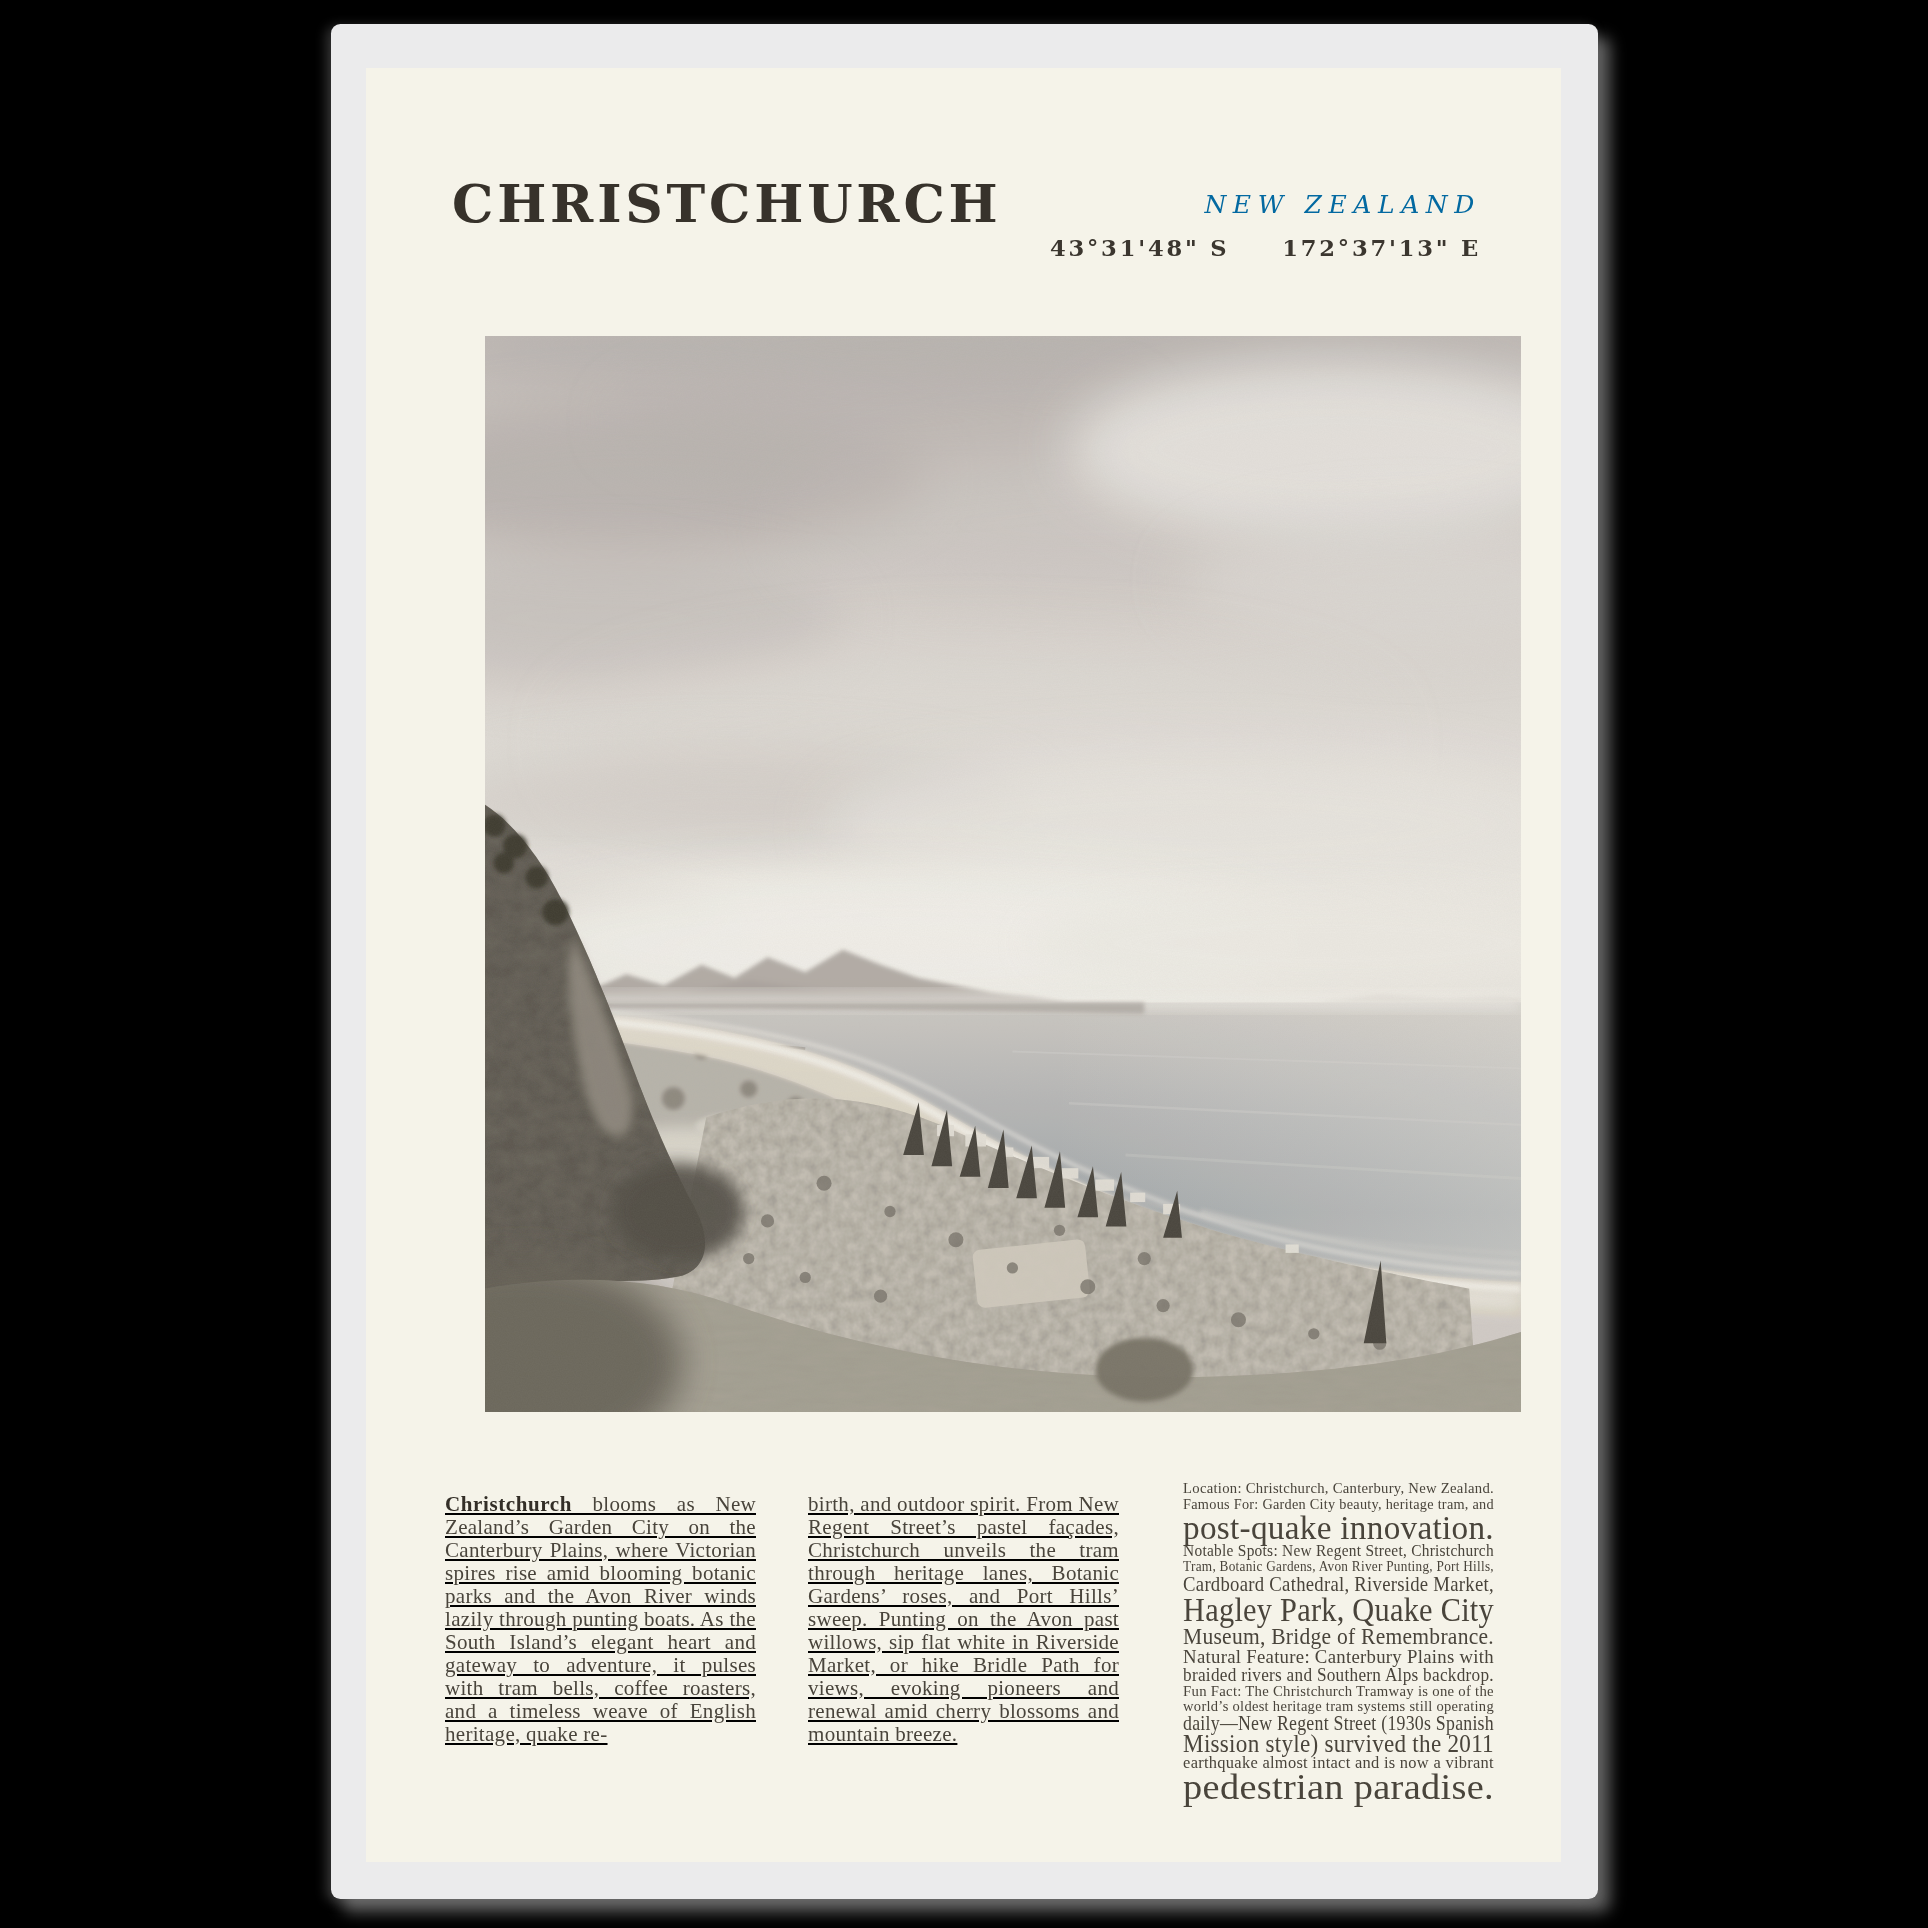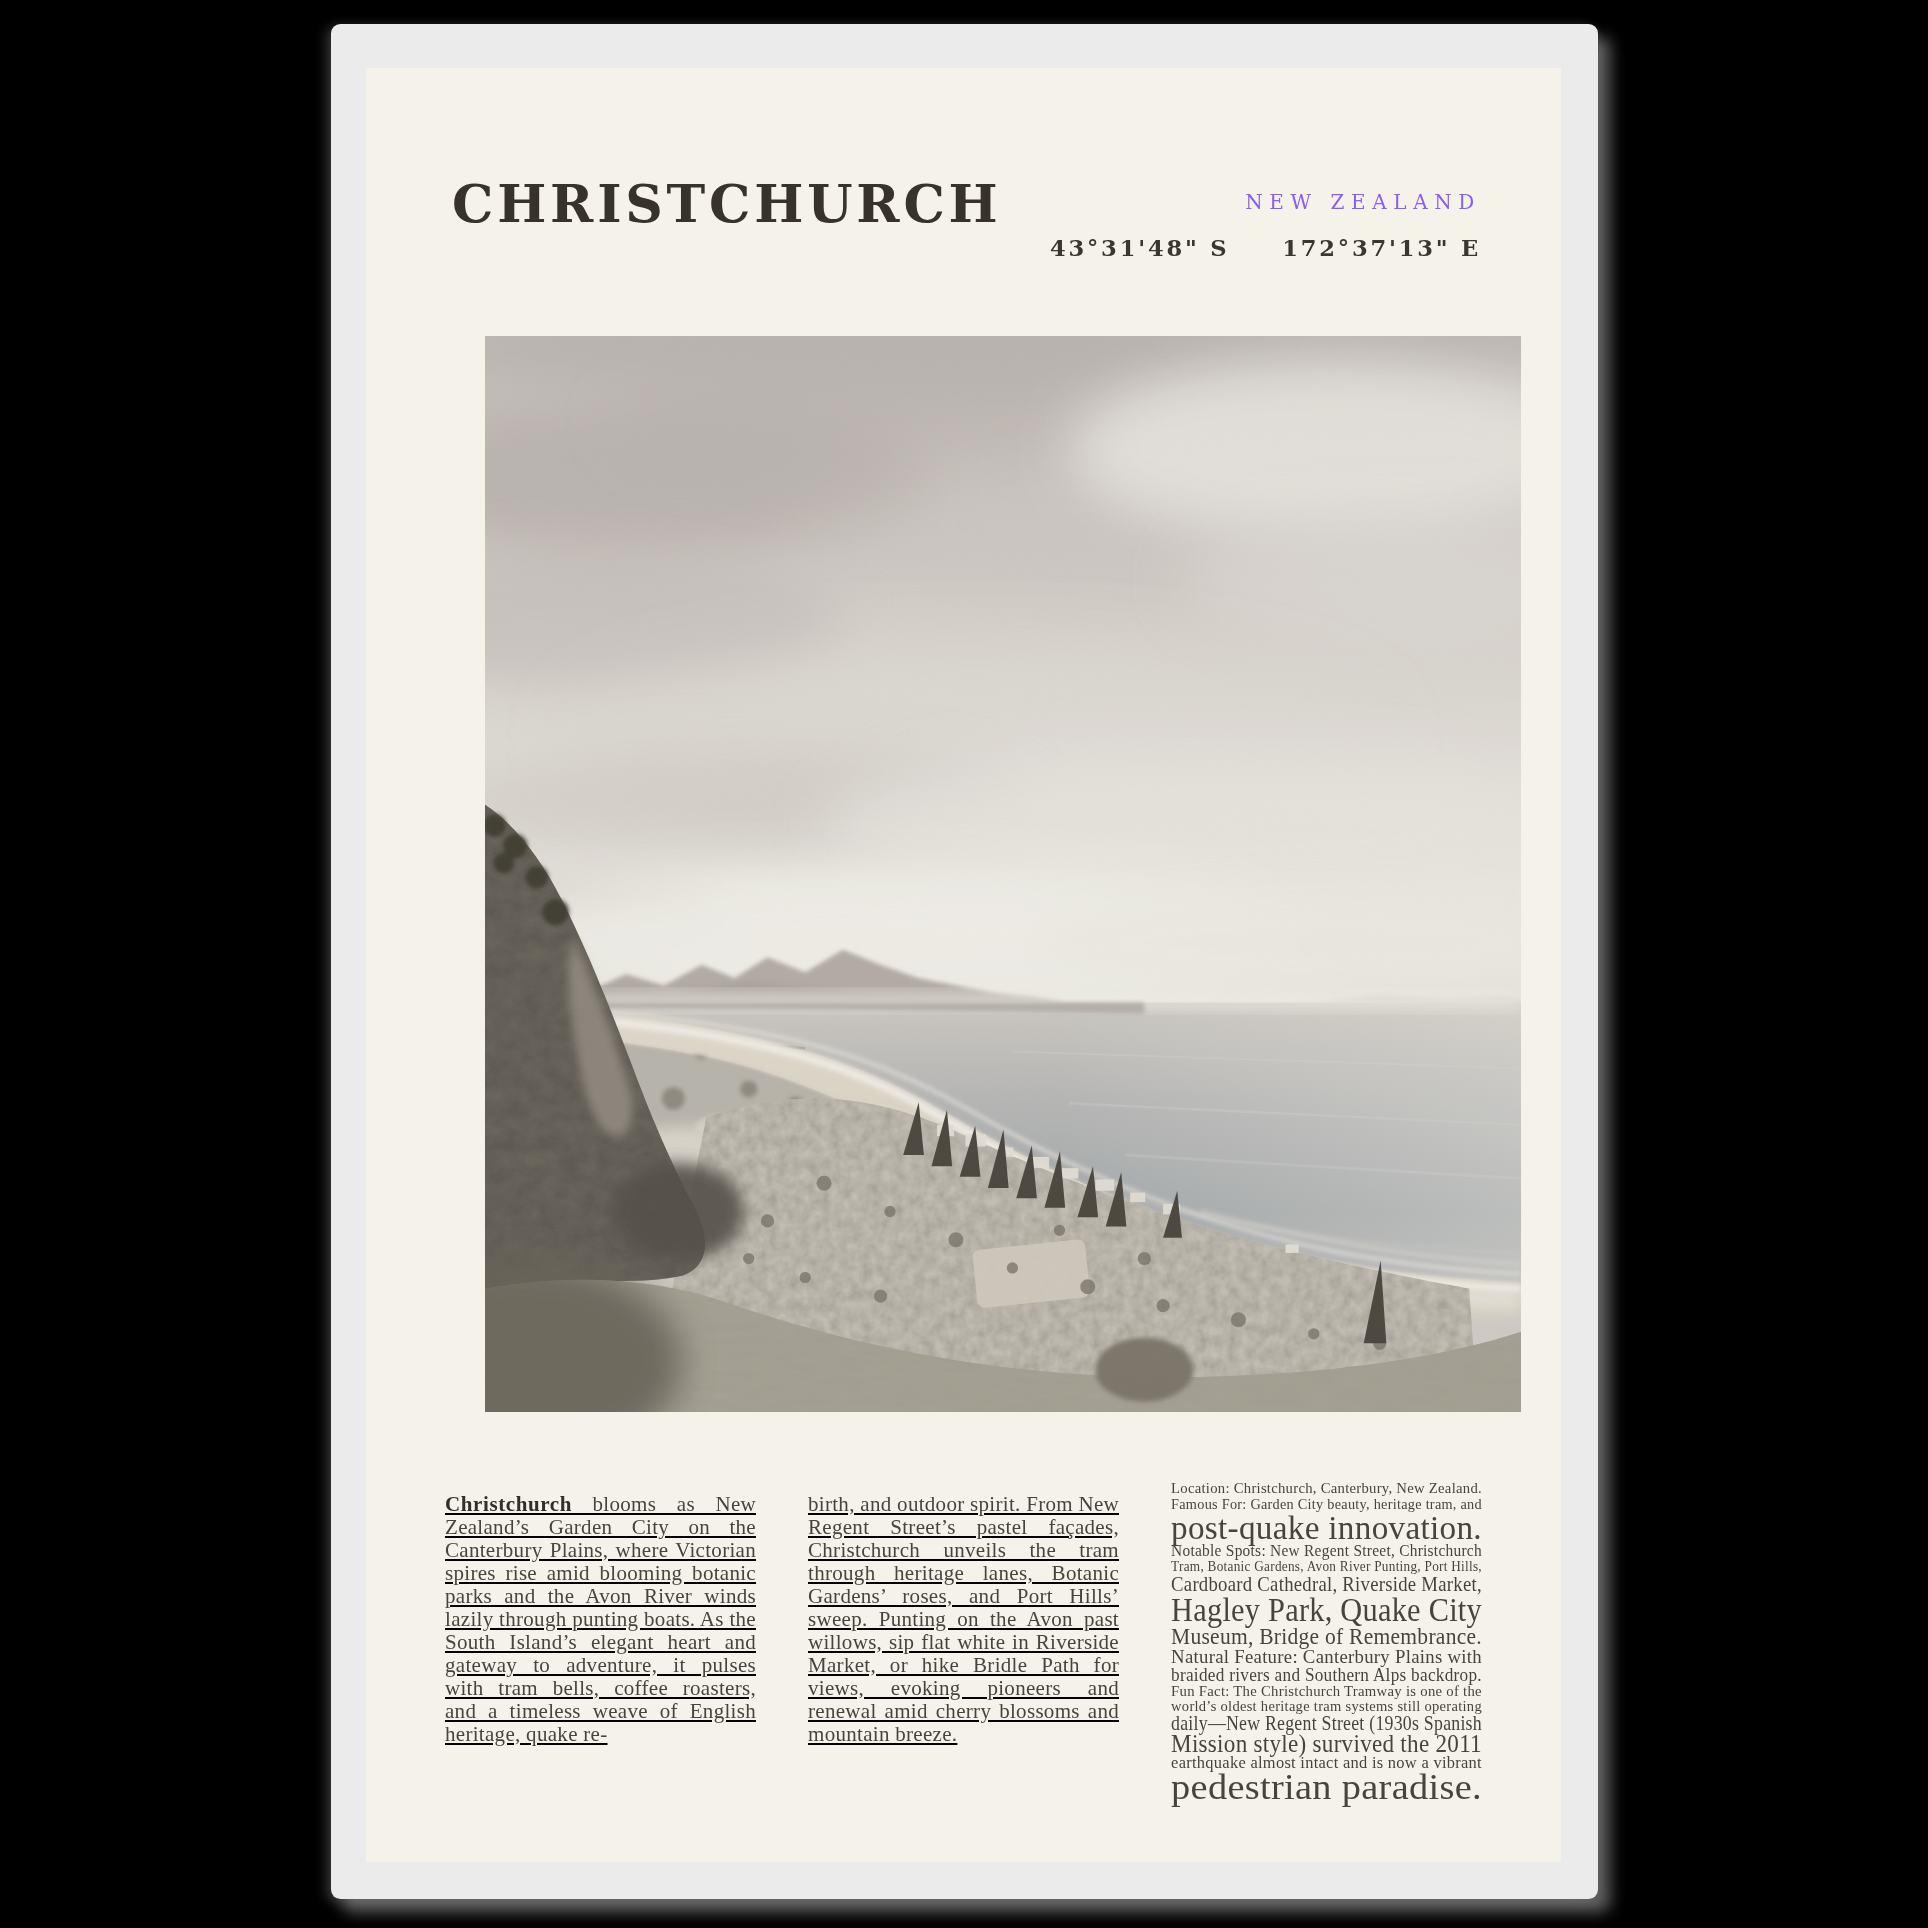--- a/index.html
+++ b/index.html
@@ -6,33 +6,33 @@
   .stage{position:relative;width:1716px;height:1928px;background:#000;overflow:hidden;
          font-family:"Liberation Serif",serif;}
   .poster{position:absolute;left:331px;top:23.5px;width:1267px;height:1875px;
           background:#ebebec;border-radius:9.4px;
           box-shadow:-4.7px 2.8px 11.3px rgba(125,125,125,.40), 11.3px 13px 15px rgba(148,148,148,.65);}
   .sheet{position:absolute;left:35px;top:44px;right:37px;bottom:37px;background:#f5f3e9;}
   .title{position:absolute;left:121px;top:154px;margin:0;
          font-family:"DejaVu Serif",serif;font-weight:700;font-size:52px;line-height:1;
          letter-spacing:3.8px;color:#37322b;}
   .country{position:absolute;right:117px;top:168px;
-           font-family:"DejaVu Serif",serif;font-size:20px;line-height:1;
-           letter-spacing:6.6px;color:#8b5cf6;}
+           font-family:"DejaVu Serif",serif;font-size:25px;line-height:1;
+           letter-spacing:6.6px;color:#0369a1;font-style:italic;}
   .coords{position:absolute;right:117px;top:213px;display:flex;gap:53px;
           font-family:"DejaVu Serif",serif;font-weight:700;font-size:22.6px;line-height:1;
           letter-spacing:2.8px;color:#3b362f;}
   .photo{position:absolute;left:114px;top:297px;width:1036px;height:1076px;overflow:hidden;background:#cfc9c5;}
   .photo svg{display:block;width:100%;height:100%;}
   .columns{position:absolute;left:114px;top:1469px;width:1036px;
            display:grid;grid-template-columns:311px 311px 311px;gap:0 52px;text-decoration:underline;}
   .col{margin:0;width:311px;font-size:21px;line-height:23px;color:#49443b;
        text-align:justify;letter-spacing:0.3px;hyphens:auto;-webkit-hyphens:auto;}
   .col strong{font-weight:700;color:#332e27;letter-spacing:0.6px;}
-  .col3{margin-top:-13px;}
+  .col3{margin-top:-13px;margin-left:12px;}
   .col3 svg{display:block;width:311px;height:325px;overflow:visible;}
   .col3 text{font-family:"Liberation Serif",serif;fill:#49443b;}
 </style>
 </head>
 <body>
 
 <div class="stage">
   <div class="poster">
     <div class="sheet"></div>
 

